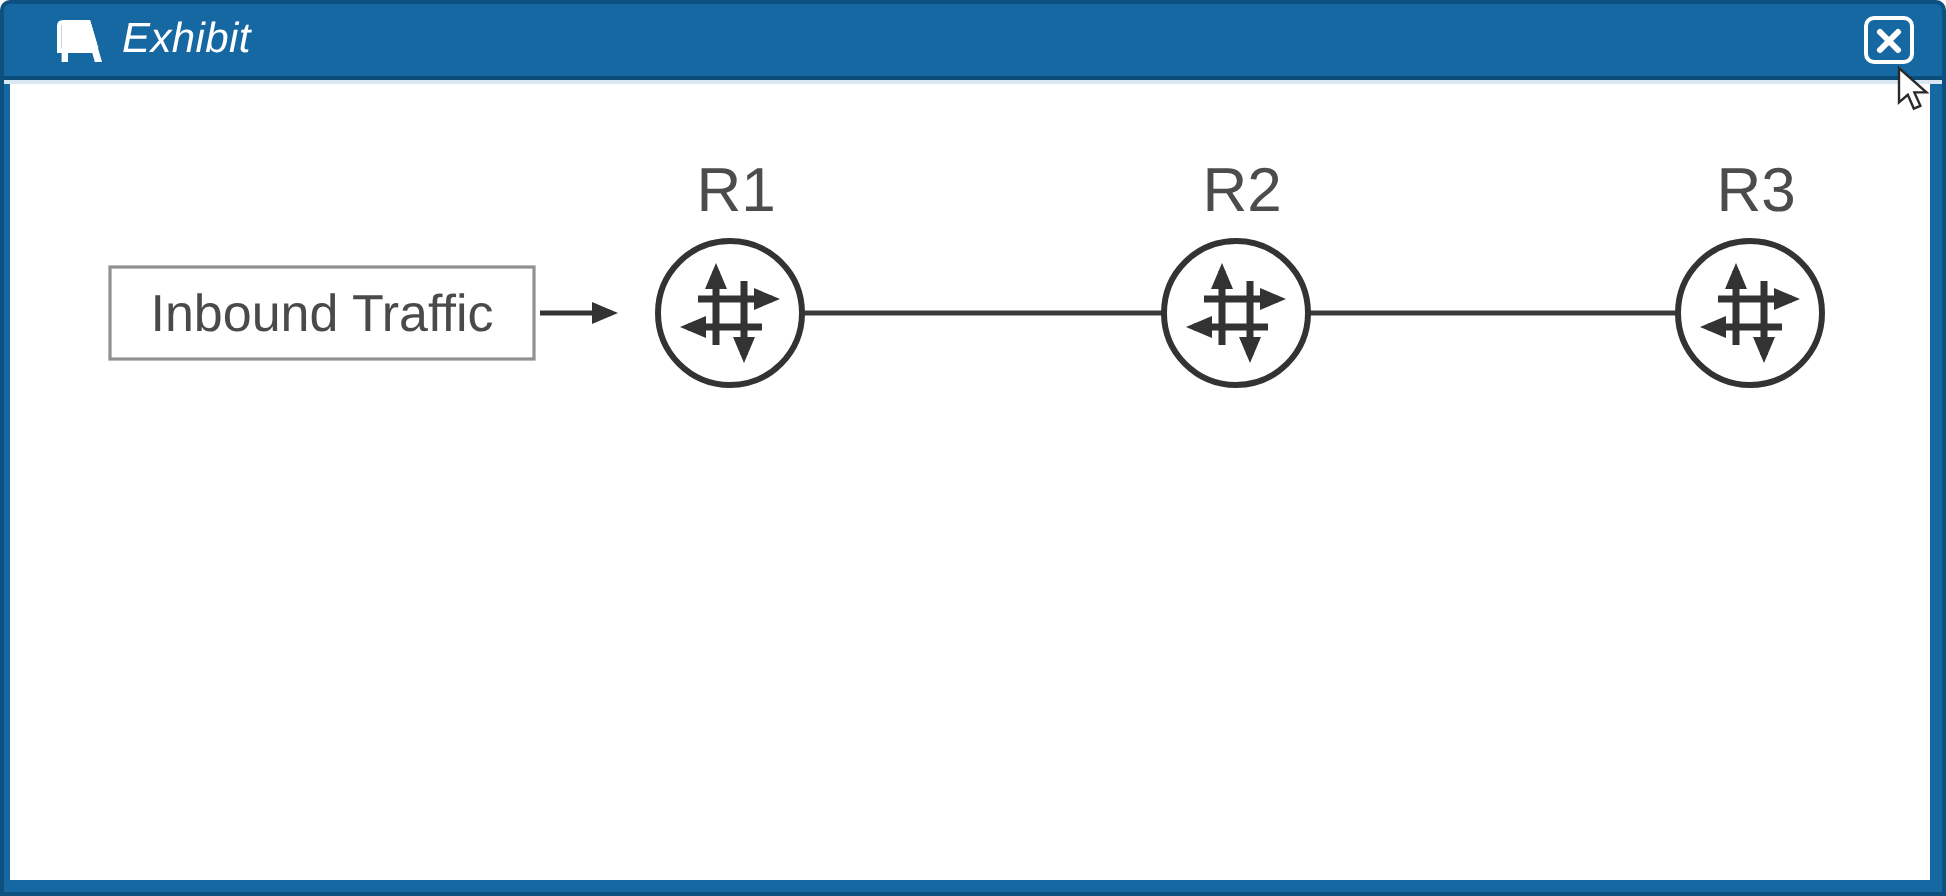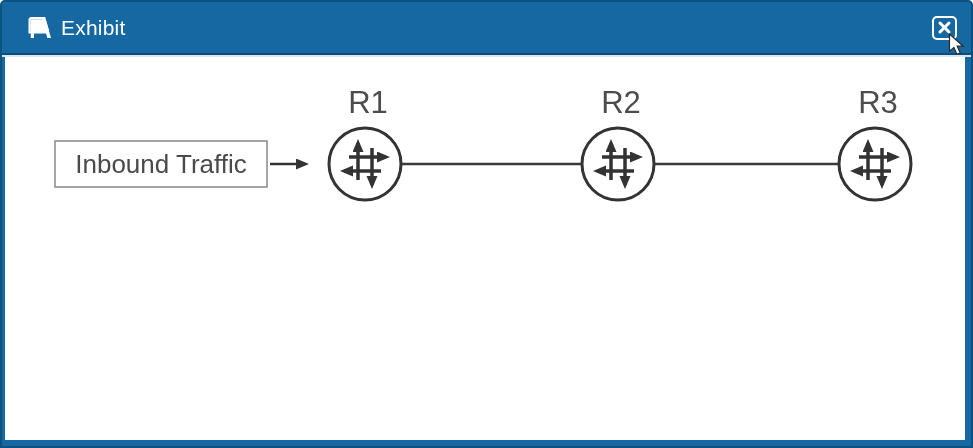--- a/index.html
+++ b/index.html
@@ -11,24 +11,25 @@
   }
   .window {
     width:973px; height:448px;
     background:#1668a2;
     border:2px solid #0d5180;
     border-radius:5px 5px 0 0;
     display:flex; flex-direction:column;
     position:relative;
   }
   .titlebar {
-    height:51px;
+    height:36px;
     display:flex; align-items:center;
     padding:0 14px 0 24px;
     flex:0 0 auto;
+    font-style:italic;
   }
   .titlebar .easel { flex:0 0 auto; margin-right:9px; }
   .titlebar .title {
     color:#ffffff;
     font-size:21px;
     letter-spacing:0.2px;
     flex:1 1 auto;
     user-select:none;
   }
   .close-btn {

